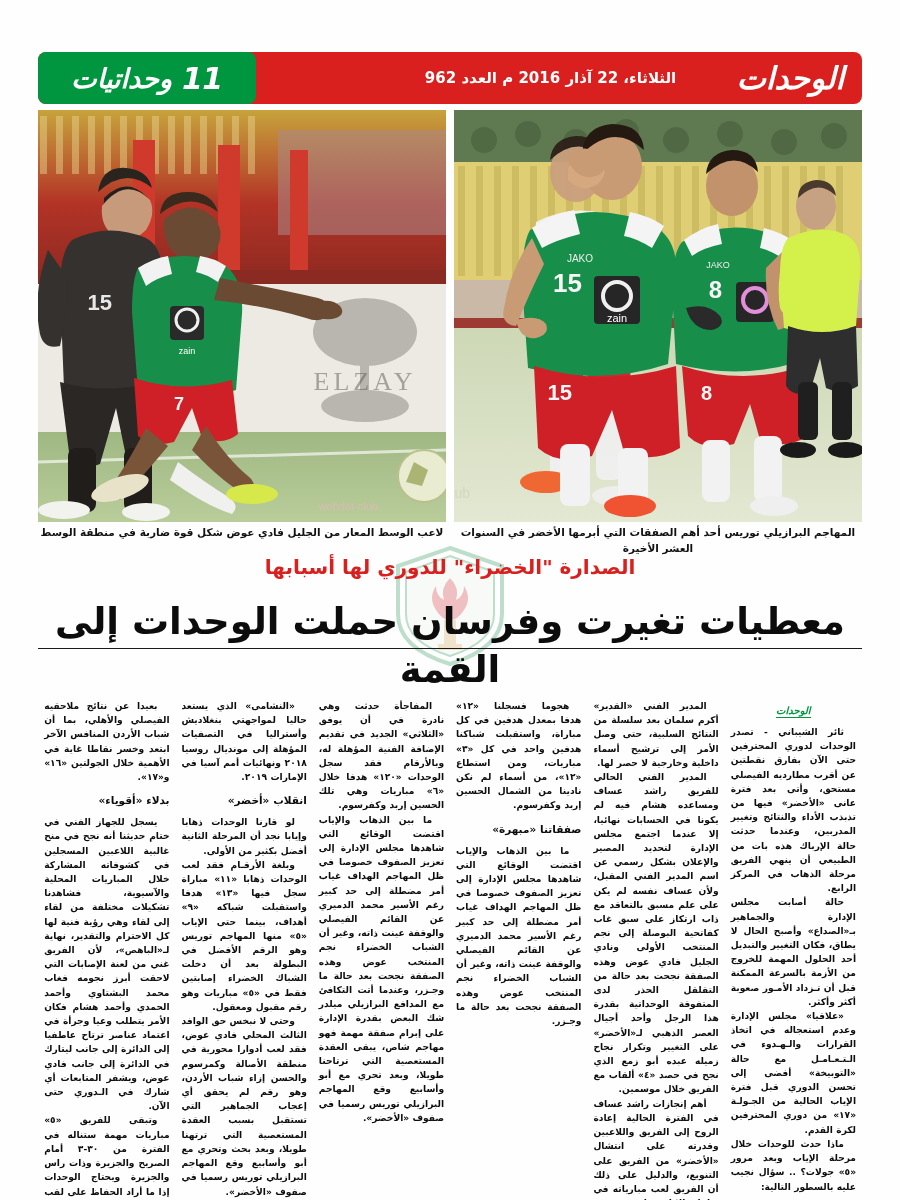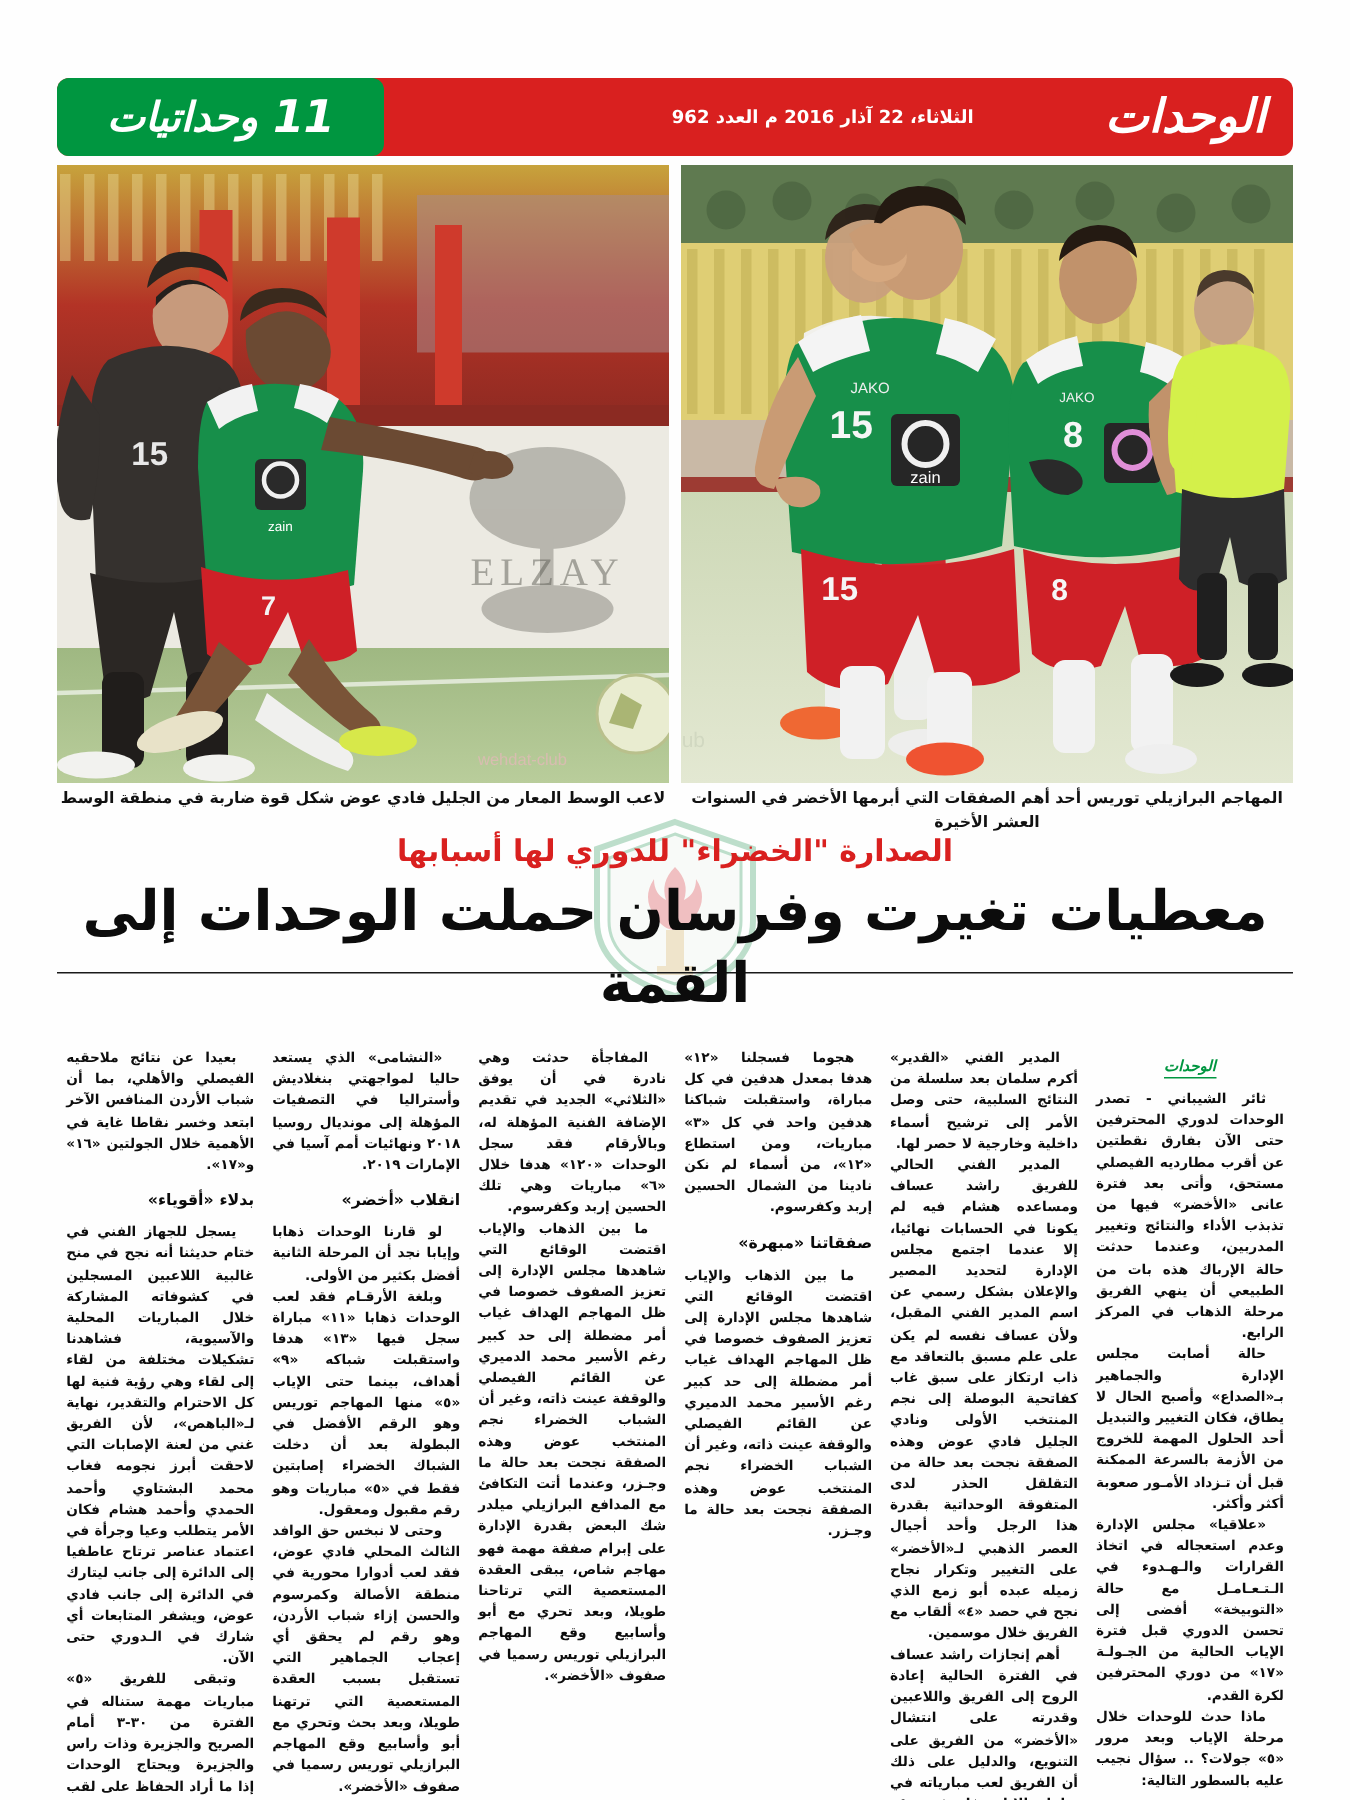--- a/index.html
+++ b/index.html
@@ -75,25 +75,24 @@
     font-style: italic;
     letter-spacing: -1px;
     line-height: 40px;
   }
   .masthead-date {
     position: absolute;
     left: 50%;
     top: 50%;
     transform: translate(-10%, -50%);
     color: #ffffff;
-    font-size: 12px;
+    font-size: 15px;
     font-weight: bold;
     white-space: nowrap;
     direction: rtl;
-    margin-left: 18px;
   }
 
   
   .photos {
     position: absolute;
     left: 38px;
     top: 110px;
     width: 824px;
     height: 412px;
   }
@@ -163,21 +162,21 @@
     padding-top: 2px;
   }
   .headline {
     position: relative;
     z-index: 2;
     color: #0c0c0c;
     font-size: 37px;
     font-weight: bold;
     direction: rtl;
     line-height: 48px;
-    margin: 4px 0 0 0;
+    margin: 18px 0 0 0;
     letter-spacing: -0.5px;
   }
   .rule {
     position: absolute;
     left: 38px;
     width: 824px;
     height: 1px;
     background: #1a1a1a;
   }
   .rule-top { top: 648px; }

